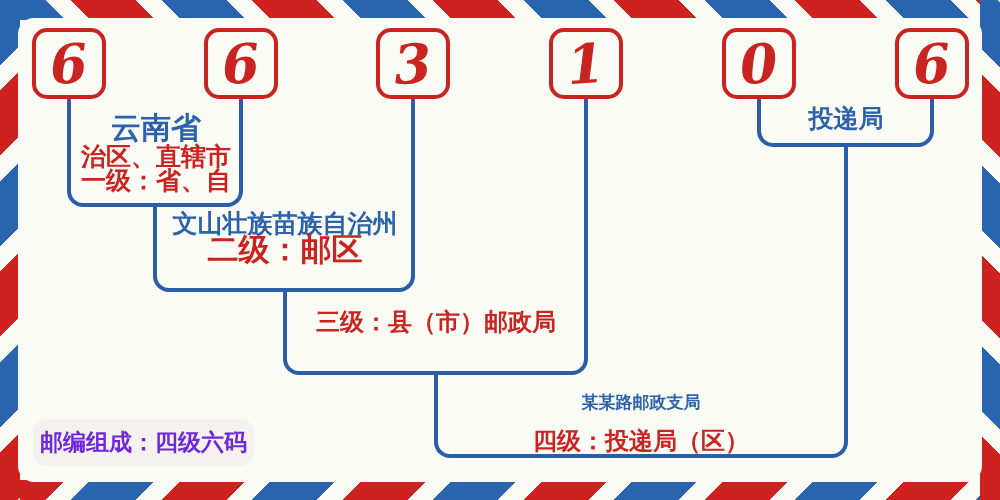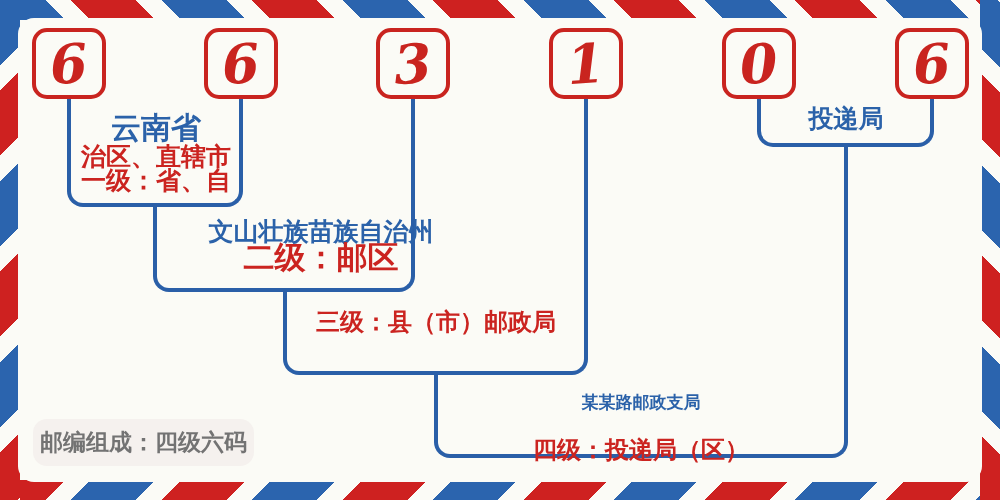--- a/index.html
+++ b/index.html
@@ -53,39 +53,39 @@
   .st4{left:584px;top:99px; height:196px;}
   .st5{left:844px;top:145px;height:232px;}
 
   
   .grp{position:absolute;text-align:center;transform:translateX(-50%);z-index:2;white-space:nowrap;}
   .grp .name{color:#2b62a9;font-weight:bold;}
   .grp .lvl{color:#cb2420;font-weight:bold;}
   .t1{left:156px;top:112px;}
   .t1 .name{font-size:30px;line-height:32px;}
   .t1 .lvl{font-size:25px;line-height:24px;}
-  .t2{left:285px;top:218px;margin-left:36px;}
+  .t2{left:285px;top:210px;}
   .t2 .name{font-size:25px;line-height:27px;}
   .t2 .lvl{font-size:31px;line-height:25px;}
   .t3{left:436px;top:308px;}
   .t3 .name{font-size:29px;line-height:31px;}
   .t3 .lvl{font-size:24px;line-height:27px;}
   .t4{left:641px;top:390px;}
   .t4 .name{font-size:17px;line-height:25px;}
-  .t4 .lvl{font-size:24px;line-height:26px;margin-top:22px;}
+  .t4 .lvl{font-size:24px;line-height:26px;margin-top:13px;}
   .t5{left:846px;top:105px;}
   .t5 .name{font-size:25px;line-height:27px;}
 
   
   .badge{
     position:absolute;left:33px;top:419px;width:221px;height:47px;
     background:#f5f1ee;border-radius:14px;
     display:flex;align-items:center;justify-content:center;z-index:2;
   }
-  .badge span{color:#737373;font-weight:bold;font-size:23px;}
+  .badge span{color:#6d28d9;font-weight:bold;font-size:23px;}
 </style>
 </head>
 <body>
 
 <div class="canvas">
 
   <div class="b-strip b-top"></div>
   <div class="b-strip b-bottom"></div>
   <div class="b-strip b-left"></div>
   <div class="b-strip b-right"></div>

